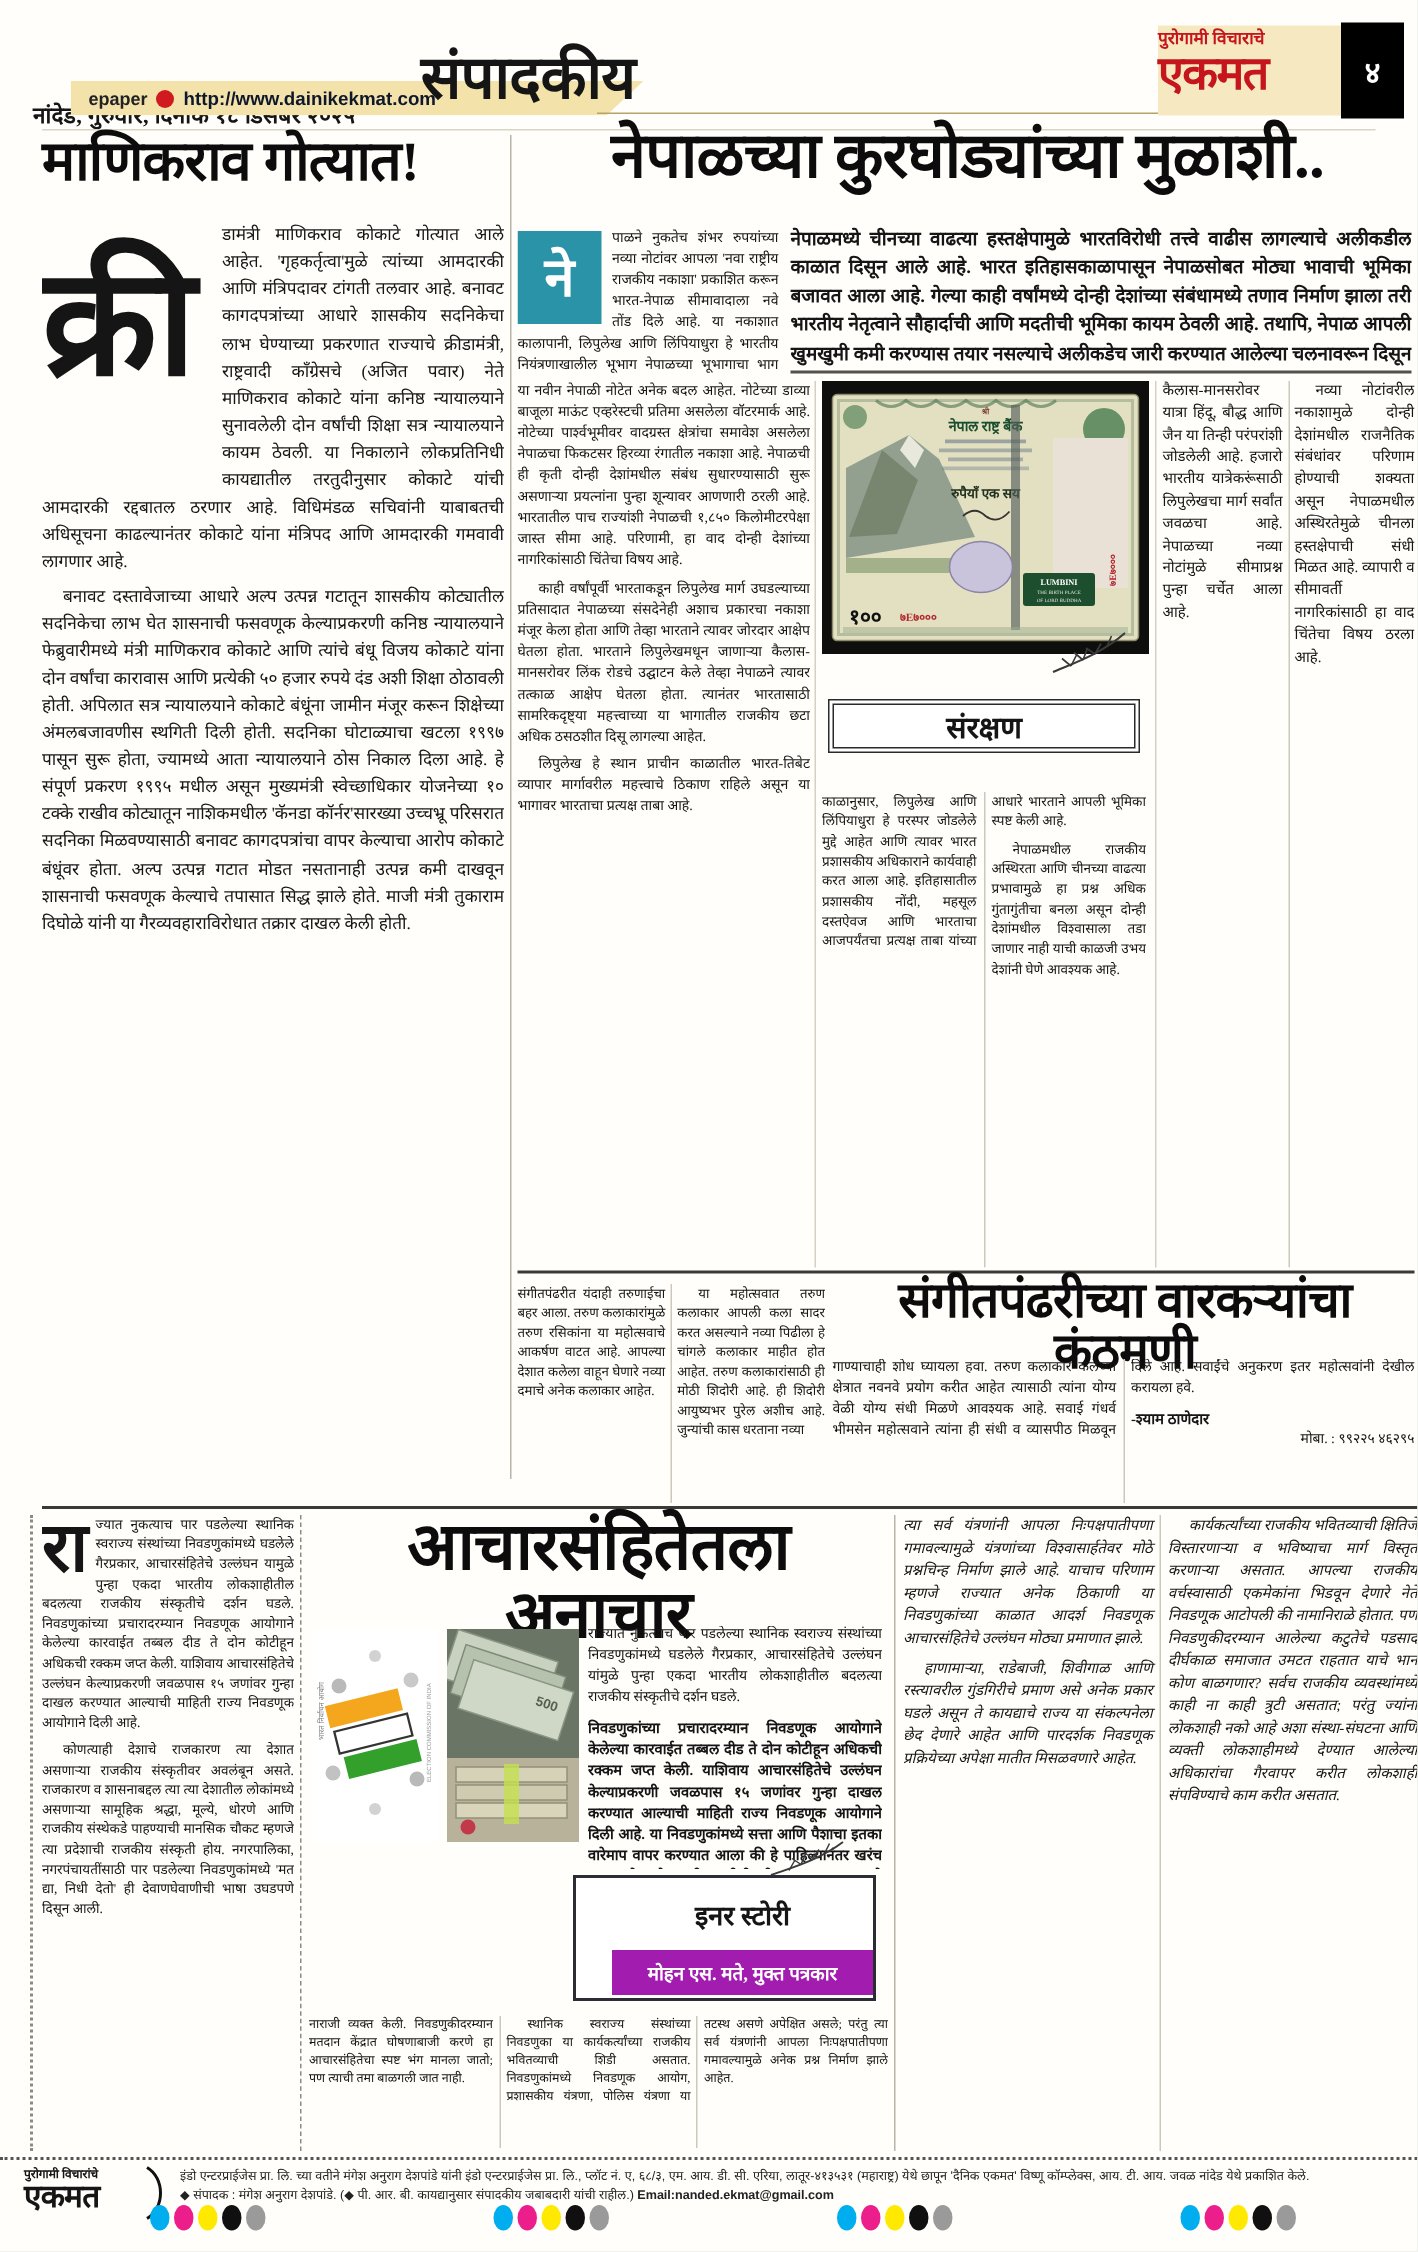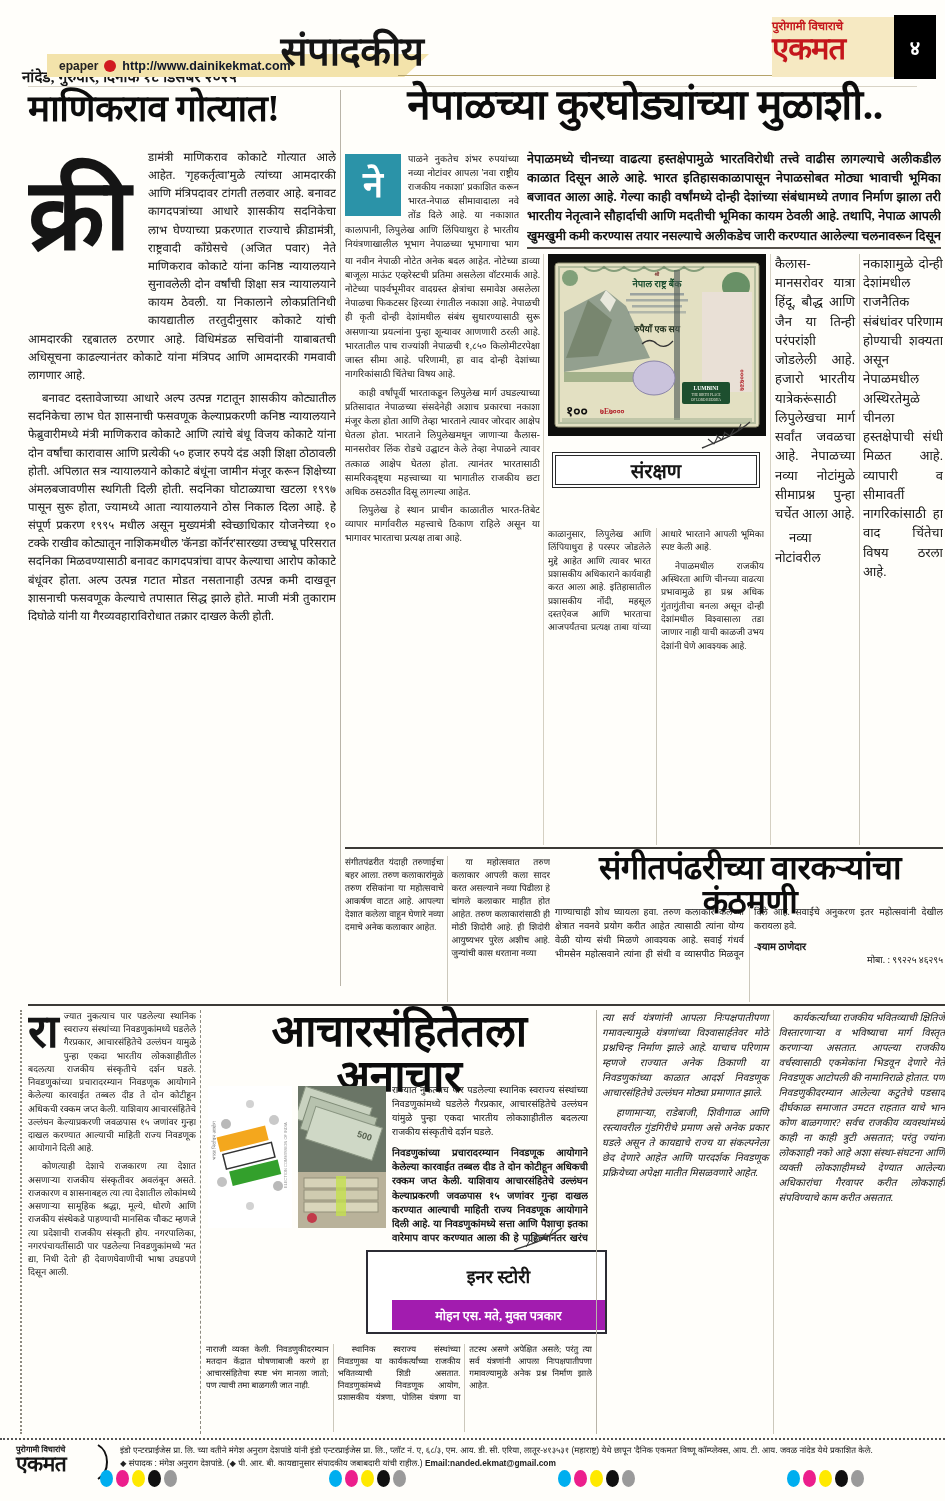--- a/index.html
+++ b/index.html
@@ -25,21 +25,21 @@
   .pagenum-box{background:#000;color:#fff;width:42px;height:64px;display:flex;align-items:center;justify-content:center;font-size:20px;font-weight:bold;}
   
   .hl{font-weight:bold;color:#0c0c0c;line-height:1.02;letter-spacing:-.5px;}
   
   .dc-kri{float:left;width:112px;height:168px;font-size:100px;font-weight:bold;line-height:1.35;margin:0 8px 0 0;}
   .dc-ne{float:left;width:56px;height:62px;background:#2b93a8;color:#fff;display:flex;align-items:center;justify-content:center;
          font-size:36px;font-weight:bold;margin:2px 7px 3px 0;}
   .dc-ra{float:left;font-size:46px;font-weight:bold;line-height:.85;margin:2px 5px 0 0;}
   .body-txt{font-size:11.5px;line-height:1.58;}
   .small-txt{font-size:9.4px;line-height:1.5;}
-  .tiny-txt{font-size:13px;line-height:1.48;}
+  .tiny-txt{font-size:10px;line-height:1.48;}
   .intro-bold{font-size:12.6px;line-height:1.52;font-weight:bold;}
   .cols2{column-count:2;column-gap:10px;column-rule:1px solid #ccc8bb;}
   .cols3{column-count:3;column-gap:9px;column-rule:1px solid #ccc8bb;}
   
   .note-fig{background:#0e0e0c;padding:6px;box-sizing:border-box;}
   .kicker{border:1px solid #2a2a2a;outline:1px solid #2a2a2a;outline-offset:-4px;background:#fff;
           display:flex;align-items:center;justify-content:center;font-size:20px;font-weight:bold;}
   .gray-byline{background:#d9d9d9;border:1px solid #6e6e6e;display:flex;align-items:center;justify-content:center;
           font-size:12.5px;font-weight:bold;}
   .inner-box{border:2px solid #2c2c34;background:#fff;box-sizing:border-box;}
@@ -135,21 +135,21 @@
       <text x="12" y="156" font-size="14" fill="#101010" font-weight="bold">१००</text>
       <text x="46" y="154" font-size="7.5" fill="#b3262e" font-weight="bold">७E७०००</text>
       <path d="M8 160 h190" stroke="#9fae8f" stroke-width="4" opacity=".5"></path>
     </svg>
   </div>
 
   <svg class="abs" style="left:700px;top:420px;" width="52" height="30" viewBox="0 0 52 30">
     <path d="M2 28 C16 22 34 16 50 2" fill="none" stroke="#3a3a3a" stroke-width="1.4"></path>
     <path d="M14 24 l4 -8 M22 20 l3 -8 M30 16 l4 -7 M38 11 l3 -7 M14 24 l-6 -5 M22 20 l-6 -5 M30 16 l-6 -4" stroke="#3a3a3a" stroke-width="1.1" fill="none"></path>
   </svg>
-  <div class="abs kicker" style="left:552px;top:452px;width:206px;height:34px;">संरक्षण</div>
+  <div class="abs kicker" style="left:552px;top:466px;width:206px;height:34px;">संरक्षण</div>
 
   <div class="abs just tiny-txt cols2" style="left:548px;top:528px;width:216px;height:317px;font-size:9px;">
     <p>काळानुसार, लिपुलेख आणि लिंपियाधुरा हे परस्पर जोडलेले मुद्दे आहेत आणि त्यावर भारत प्रशासकीय अधिकाराने कार्यवाही करत आला आहे. इतिहासातील प्रशासकीय नोंदी, महसूल दस्तऐवज आणि भारताचा आजपर्यंतचा प्रत्यक्ष ताबा यांच्या आधारे भारताने आपली भूमिका स्पष्ट केली आहे.</p>
     <p class="ind">नेपाळमधील राजकीय अस्थिरता आणि चीनच्या वाढत्या प्रभावामुळे हा प्रश्न अधिक गुंतागुंतीचा बनला असून दोन्ही देशांमधील विश्वासाला तडा जाणार नाही याची काळजी उभय देशांनी घेणे आवश्यक आहे.</p>
   </div>
 
   <div class="abs just tiny-txt cols2" style="left:775px;top:254px;width:168px;height:591px;column-gap:8px;">
     <p>कैलास-मानसरोवर यात्रा हिंदू, बौद्ध आणि जैन या तिन्ही परंपरांशी जोडलेली आहे. हजारो भारतीय यात्रेकरूंसाठी लिपुलेखचा मार्ग सर्वांत जवळचा आहे. नेपाळच्या नव्या नोटांमुळे सीमाप्रश्न पुन्हा चर्चेत आला आहे.</p>
     <p class="ind">नव्या नोटांवरील नकाशामुळे दोन्ही देशांमधील राजनैतिक संबंधांवर परिणाम होण्याची शक्यता असून नेपाळमधील अस्थिरतेमुळे चीनला हस्तक्षेपाची संधी मिळत आहे. व्यापारी व सीमावर्ती नागरिकांसाठी हा वाद चिंतेचा विषय ठरला आहे.</p>
   </div>
@@ -218,21 +218,21 @@
     <p>राज्यात नुकत्याच पार पडलेल्या स्थानिक स्वराज्य संस्थांच्या निवडणुकांमध्ये घडलेले गैरप्रकार, आचारसंहितेचे उल्लंघन यांमुळे पुन्हा एकदा भारतीय लोकशाहीतील बदलत्या राजकीय संस्कृतीचे दर्शन घडले.</p>
   </div>
   <div class="abs just" style="left:392px;top:1146px;width:196px;height:100px;font-size:9.8px;line-height:1.45;font-weight:bold;">
     <p>निवडणुकांच्या प्रचारादरम्यान निवडणूक आयोगाने केलेल्या कारवाईत तब्बल दीड ते दोन कोटीहून अधिकची रक्कम जप्त केली. याशिवाय आचारसंहितेचे उल्लंघन केल्याप्रकरणी जवळपास १५ जणांवर गुन्हा दाखल करण्यात आल्याची माहिती राज्य निवडणूक आयोगाने दिली आहे. या निवडणुकांमध्ये सत्ता आणि पैशाचा इतका वारेमाप वापर करण्यात आला की हे पाहिल्यानंतर खरंच आपला देश लोकशाही पद्धतीची स्वीकारण्याच्या पात्र आहे का असा प्रश्न पडावा.</p>
   </div>
 
   <svg class="abs" style="left:512px;top:1226px;" width="52" height="26" viewBox="0 0 52 26">
     <path d="M2 24 C16 19 34 14 50 2" fill="none" stroke="#3a3a3a" stroke-width="1.3"></path>
     <path d="M14 21 l4 -7 M22 17 l3 -7 M30 13 l4 -6 M38 9 l3 -6 M22 17 l-6 -4 M30 13 l-6 -4" stroke="#3a3a3a" stroke-width="1" fill="none"></path>
   </svg>
-  <div class="abs inner-box" style="left:366px;top:1250px;width:241px;height:84px;padding-left:24px;">
+  <div class="abs inner-box" style="left:382px;top:1250px;width:202px;height:84px;padding-left:24px;">
     <div class="ttl">इनर स्टोरी</div>
     <div class="bar">मोहन एस. मते, मुक्त पत्रकार</div>
   </div>
 
   <div class="abs just cols3" style="left:206px;top:1344px;width:386px;height:88px;font-size:8.3px;line-height:1.45;">
     <p>नाराजी व्यक्त केली. निवडणुकीदरम्यान मतदान केंद्रात घोषणाबाजी करणे हा आचारसंहितेचा स्पष्ट भंग मानला जातो; पण त्याची तमा बाळगली जात नाही.</p>
     <p class="ind">स्थानिक स्वराज्य संस्थांच्या निवडणुका या कार्यकर्त्यांच्या राजकीय भवितव्याची शिडी असतात. निवडणुकांमध्ये निवडणूक आयोग, प्रशासकीय यंत्रणा, पोलिस यंत्रणा या तटस्थ असणे अपेक्षित असले; परंतु त्या सर्व यंत्रणांनी आपला निःपक्षपातीपणा गमावल्यामुळे अनेक प्रश्न निर्माण झाले आहेत.</p>
   </div>
 
   <div class="abs rule-v" style="left:596px;top:1010px;height:424px;"></div>

